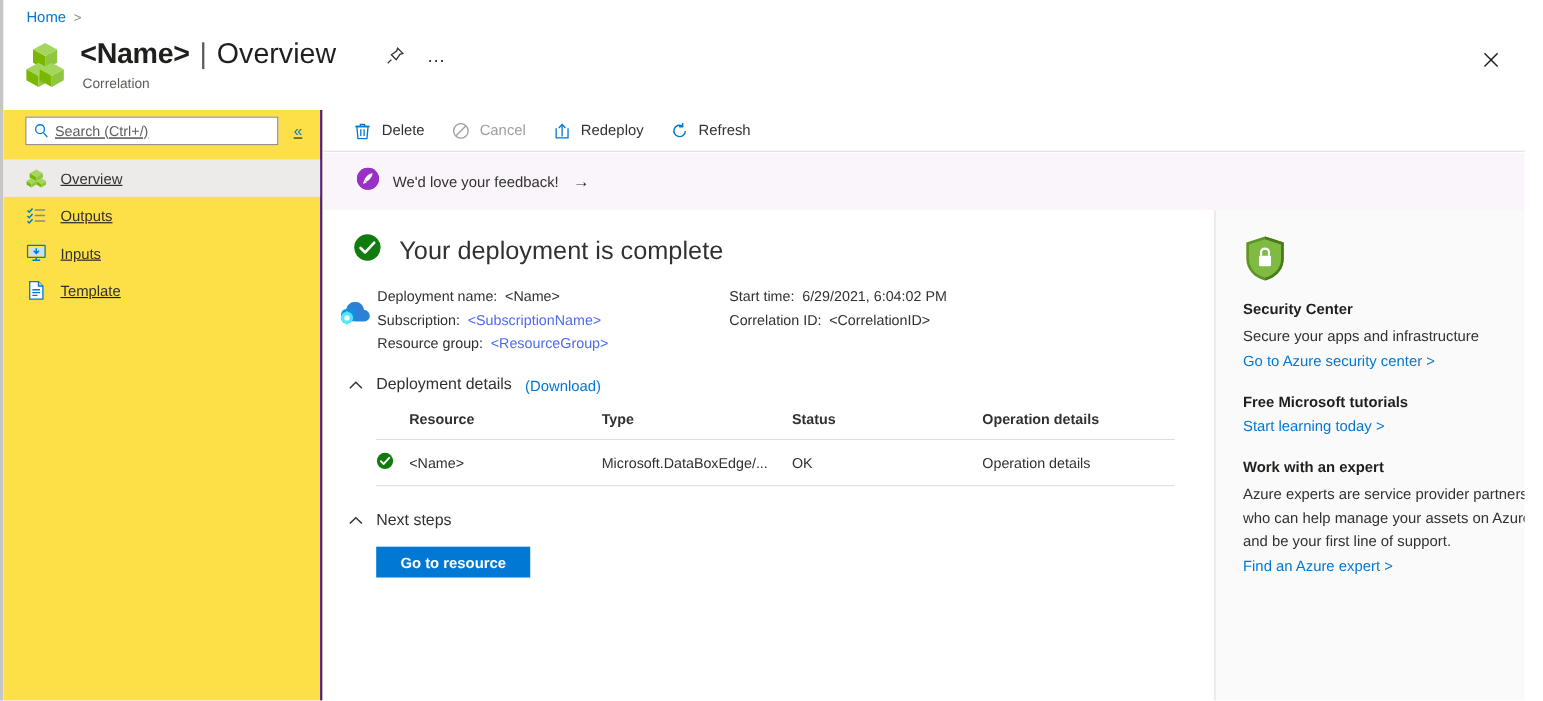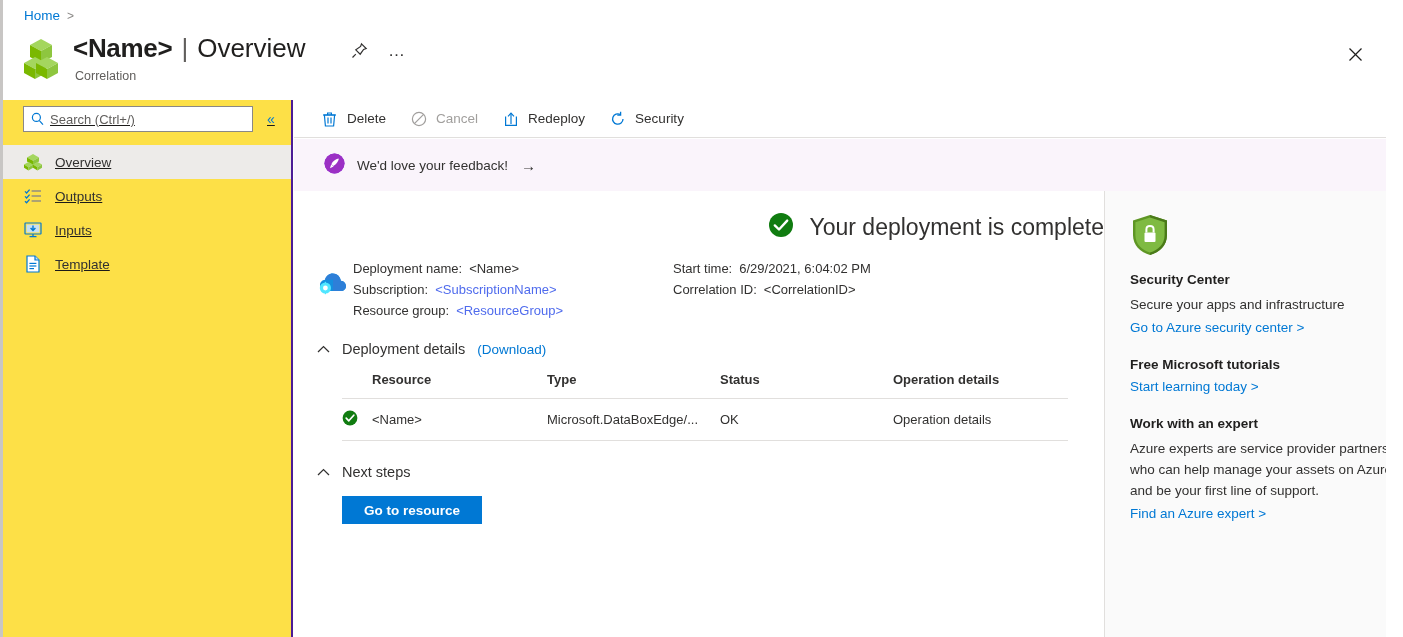--- a/index.html
+++ b/index.html
@@ -142,26 +142,25 @@
 
   
   .main {
     position: absolute; left: 291px; top: 191px;
     width: 810px; height: 446px;
     background: #ffffff;
   }
   .status-head {
     display: flex; align-items: center; gap: 16px;
     padding: 21px 0 0 27px;
-    justify-content: flex-end;
   }
   .status-title { font-size: 23px; color: #323130; font-weight: 400; }
 
   .deploy-info {
-    display: flex; padding: 19px 0 0 23px;
+    display: flex; padding: 19px 0 0 13px;
     font-size: 13px; color: #323130;
   }
   .cloud-ico { width: 36px; flex: none; padding-top: 10px; }
   .info-cols { display: flex; gap: 0px; flex: 1; }
   .info-col { display: flex; flex-direction: column; gap: 6px; }
   .info-col.left { width: 320px; }
   .info-line { display: flex; gap: 7px; white-space: nowrap; }
   .info-label { color: #323130; }
   .info-val { color: #323130; }
   .info-val.link { color: #4f6bed; cursor: pointer; }
@@ -400,21 +399,21 @@
       <span>Redeploy</span>
     </div>
 
     <div class="cmd">
       <span class="cmd-ico">
         <svg width="16" height="16" viewBox="0 0 16 16">
           <path d="M13 8 A5.2 5.2 0 1 1 10.4 3.5" fill="none" stroke="#0078d4" stroke-width="1.3"></path>
           <path d="M10.6 0.8 L10.6 4.2 L7.3 4.2" fill="none" stroke="#0078d4" stroke-width="1.3"></path>
         </svg>
       </span>
-      <span>Security</span>
+      <span>Refresh</span>
     </div>
   </div>
 
   <div class="feedback">
     <span>
       <svg width="21" height="21" viewBox="0 0 21 21">
         <circle cx="10.5" cy="10.5" r="10" fill="#8a2be2"></circle>
         <circle cx="10.5" cy="10.5" r="10" fill="#9b30c4"></circle>
         <path d="M14.4 5.6 C11.6 6 8.6 8.4 7.4 11.2 L9.2 13 C12 11.8 14.2 8.8 14.8 6 Z" fill="#ffffff"></path>
         <path d="M7.2 11.4 L6 15.2 L9.6 13.6 Z" fill="#ffffff"></path>

